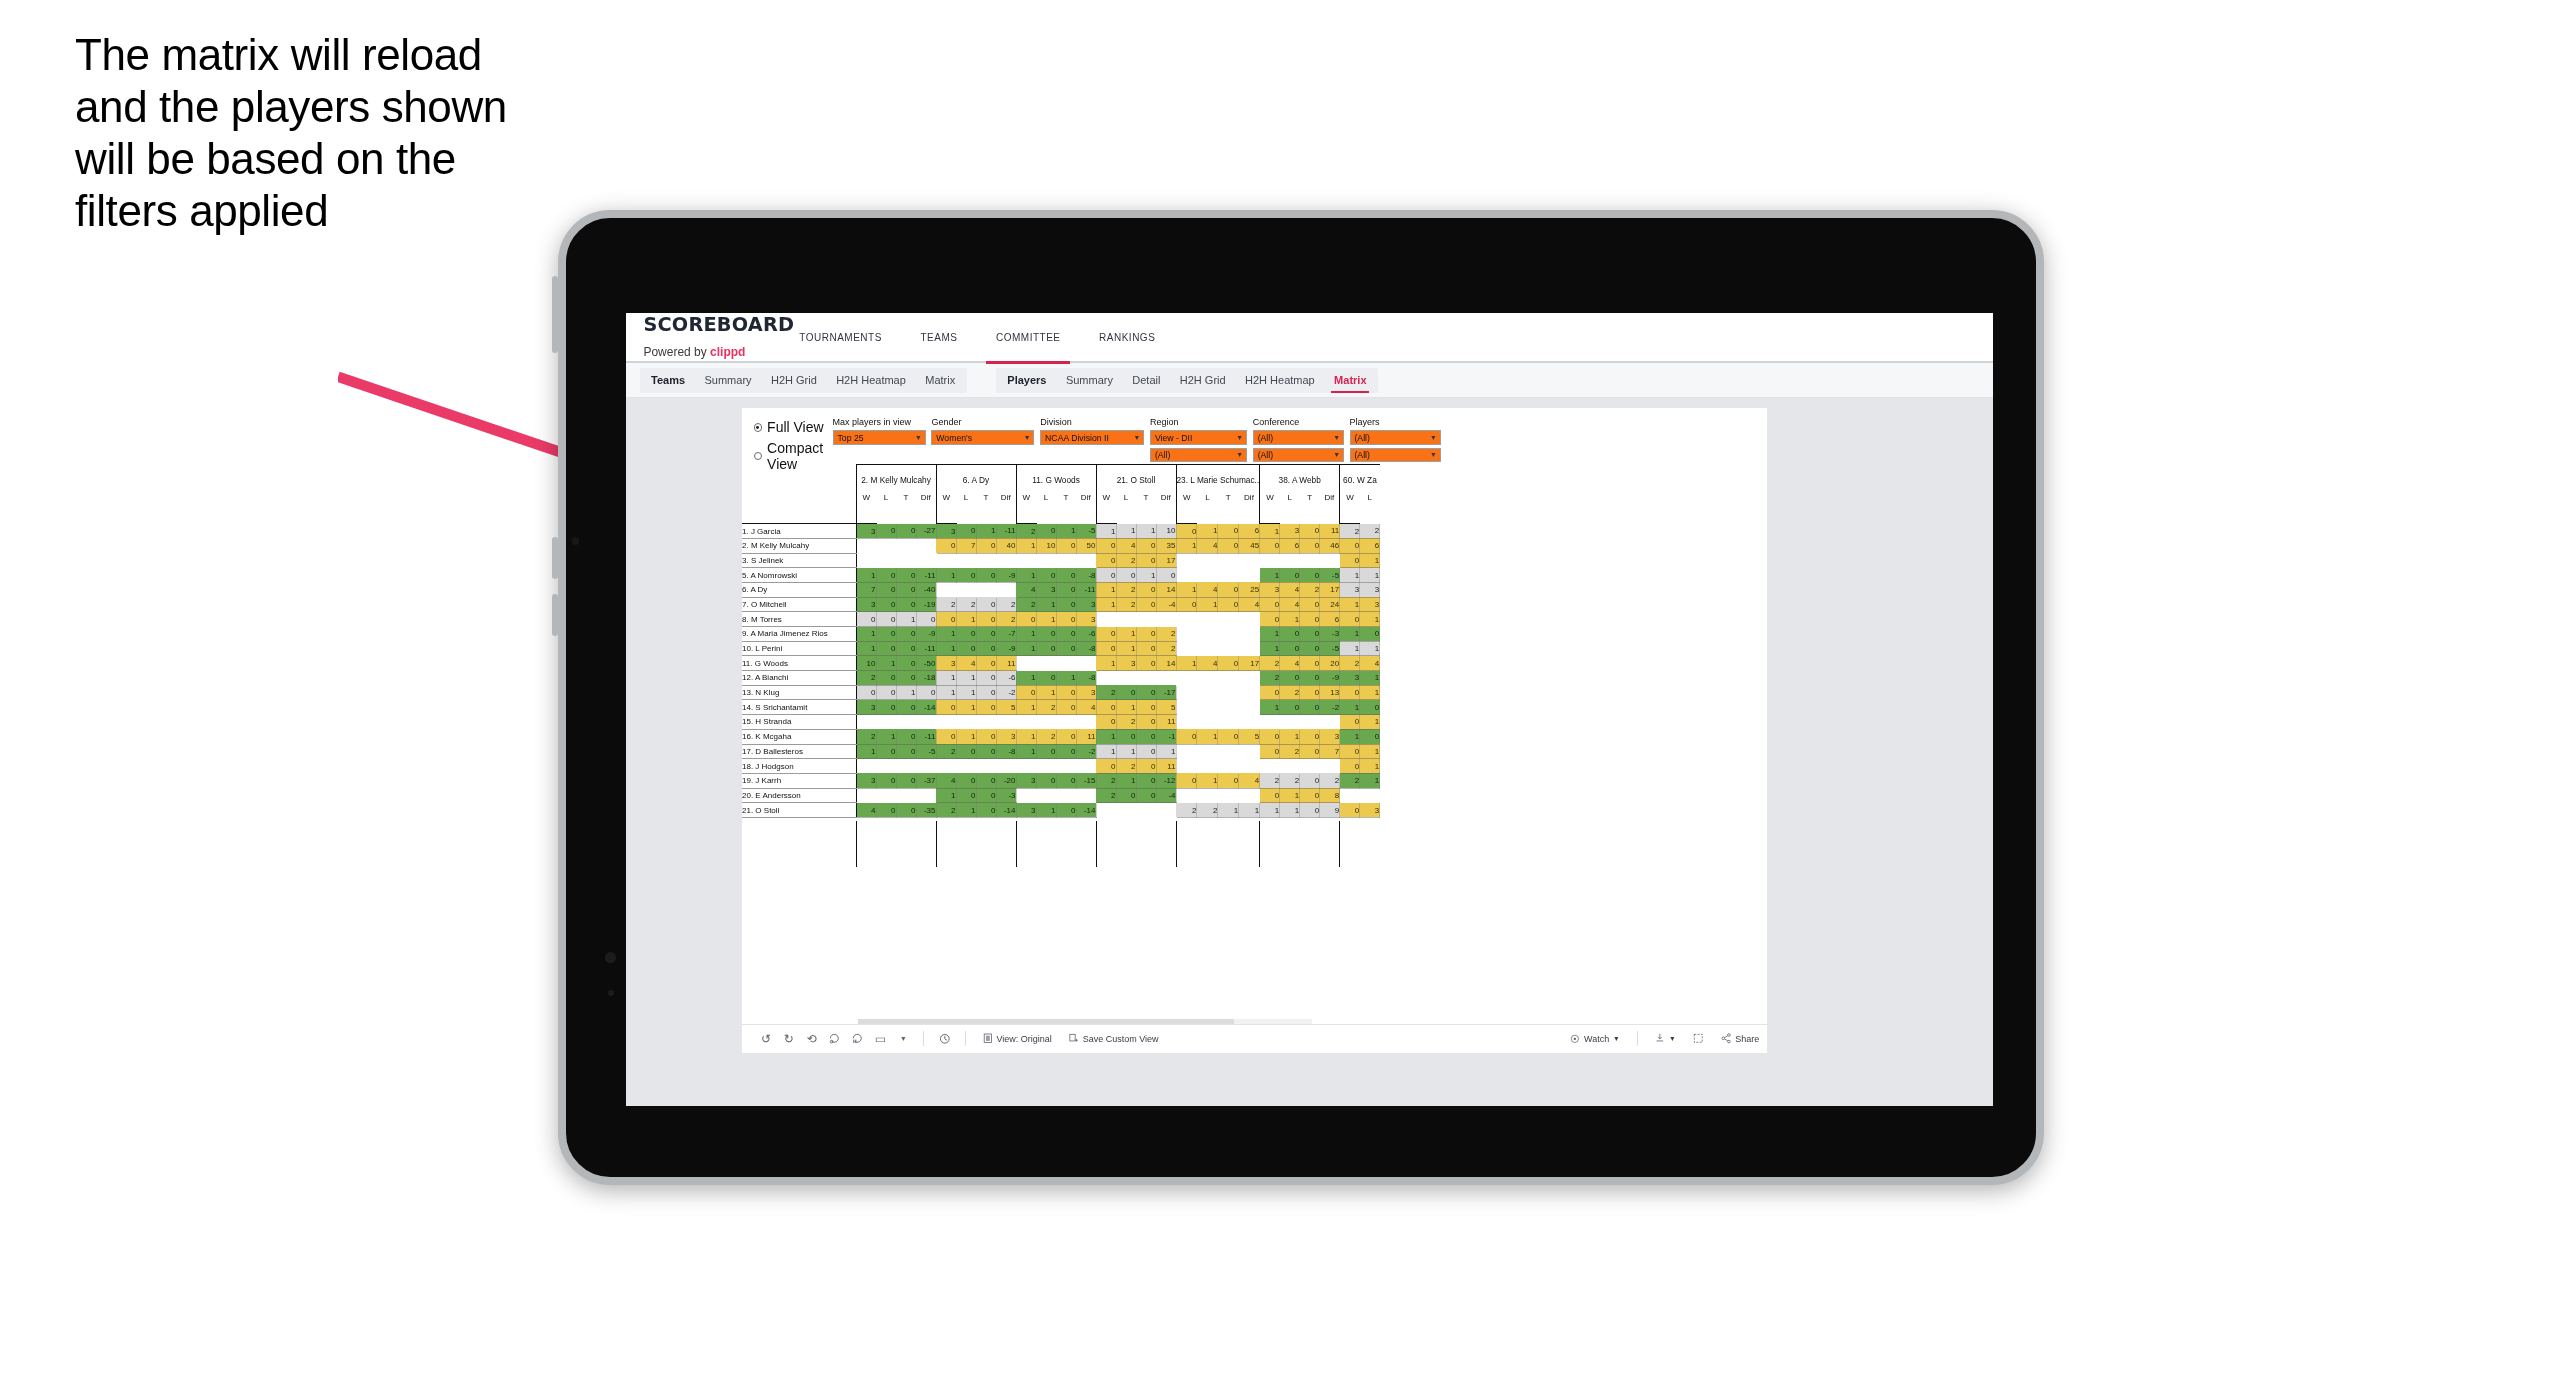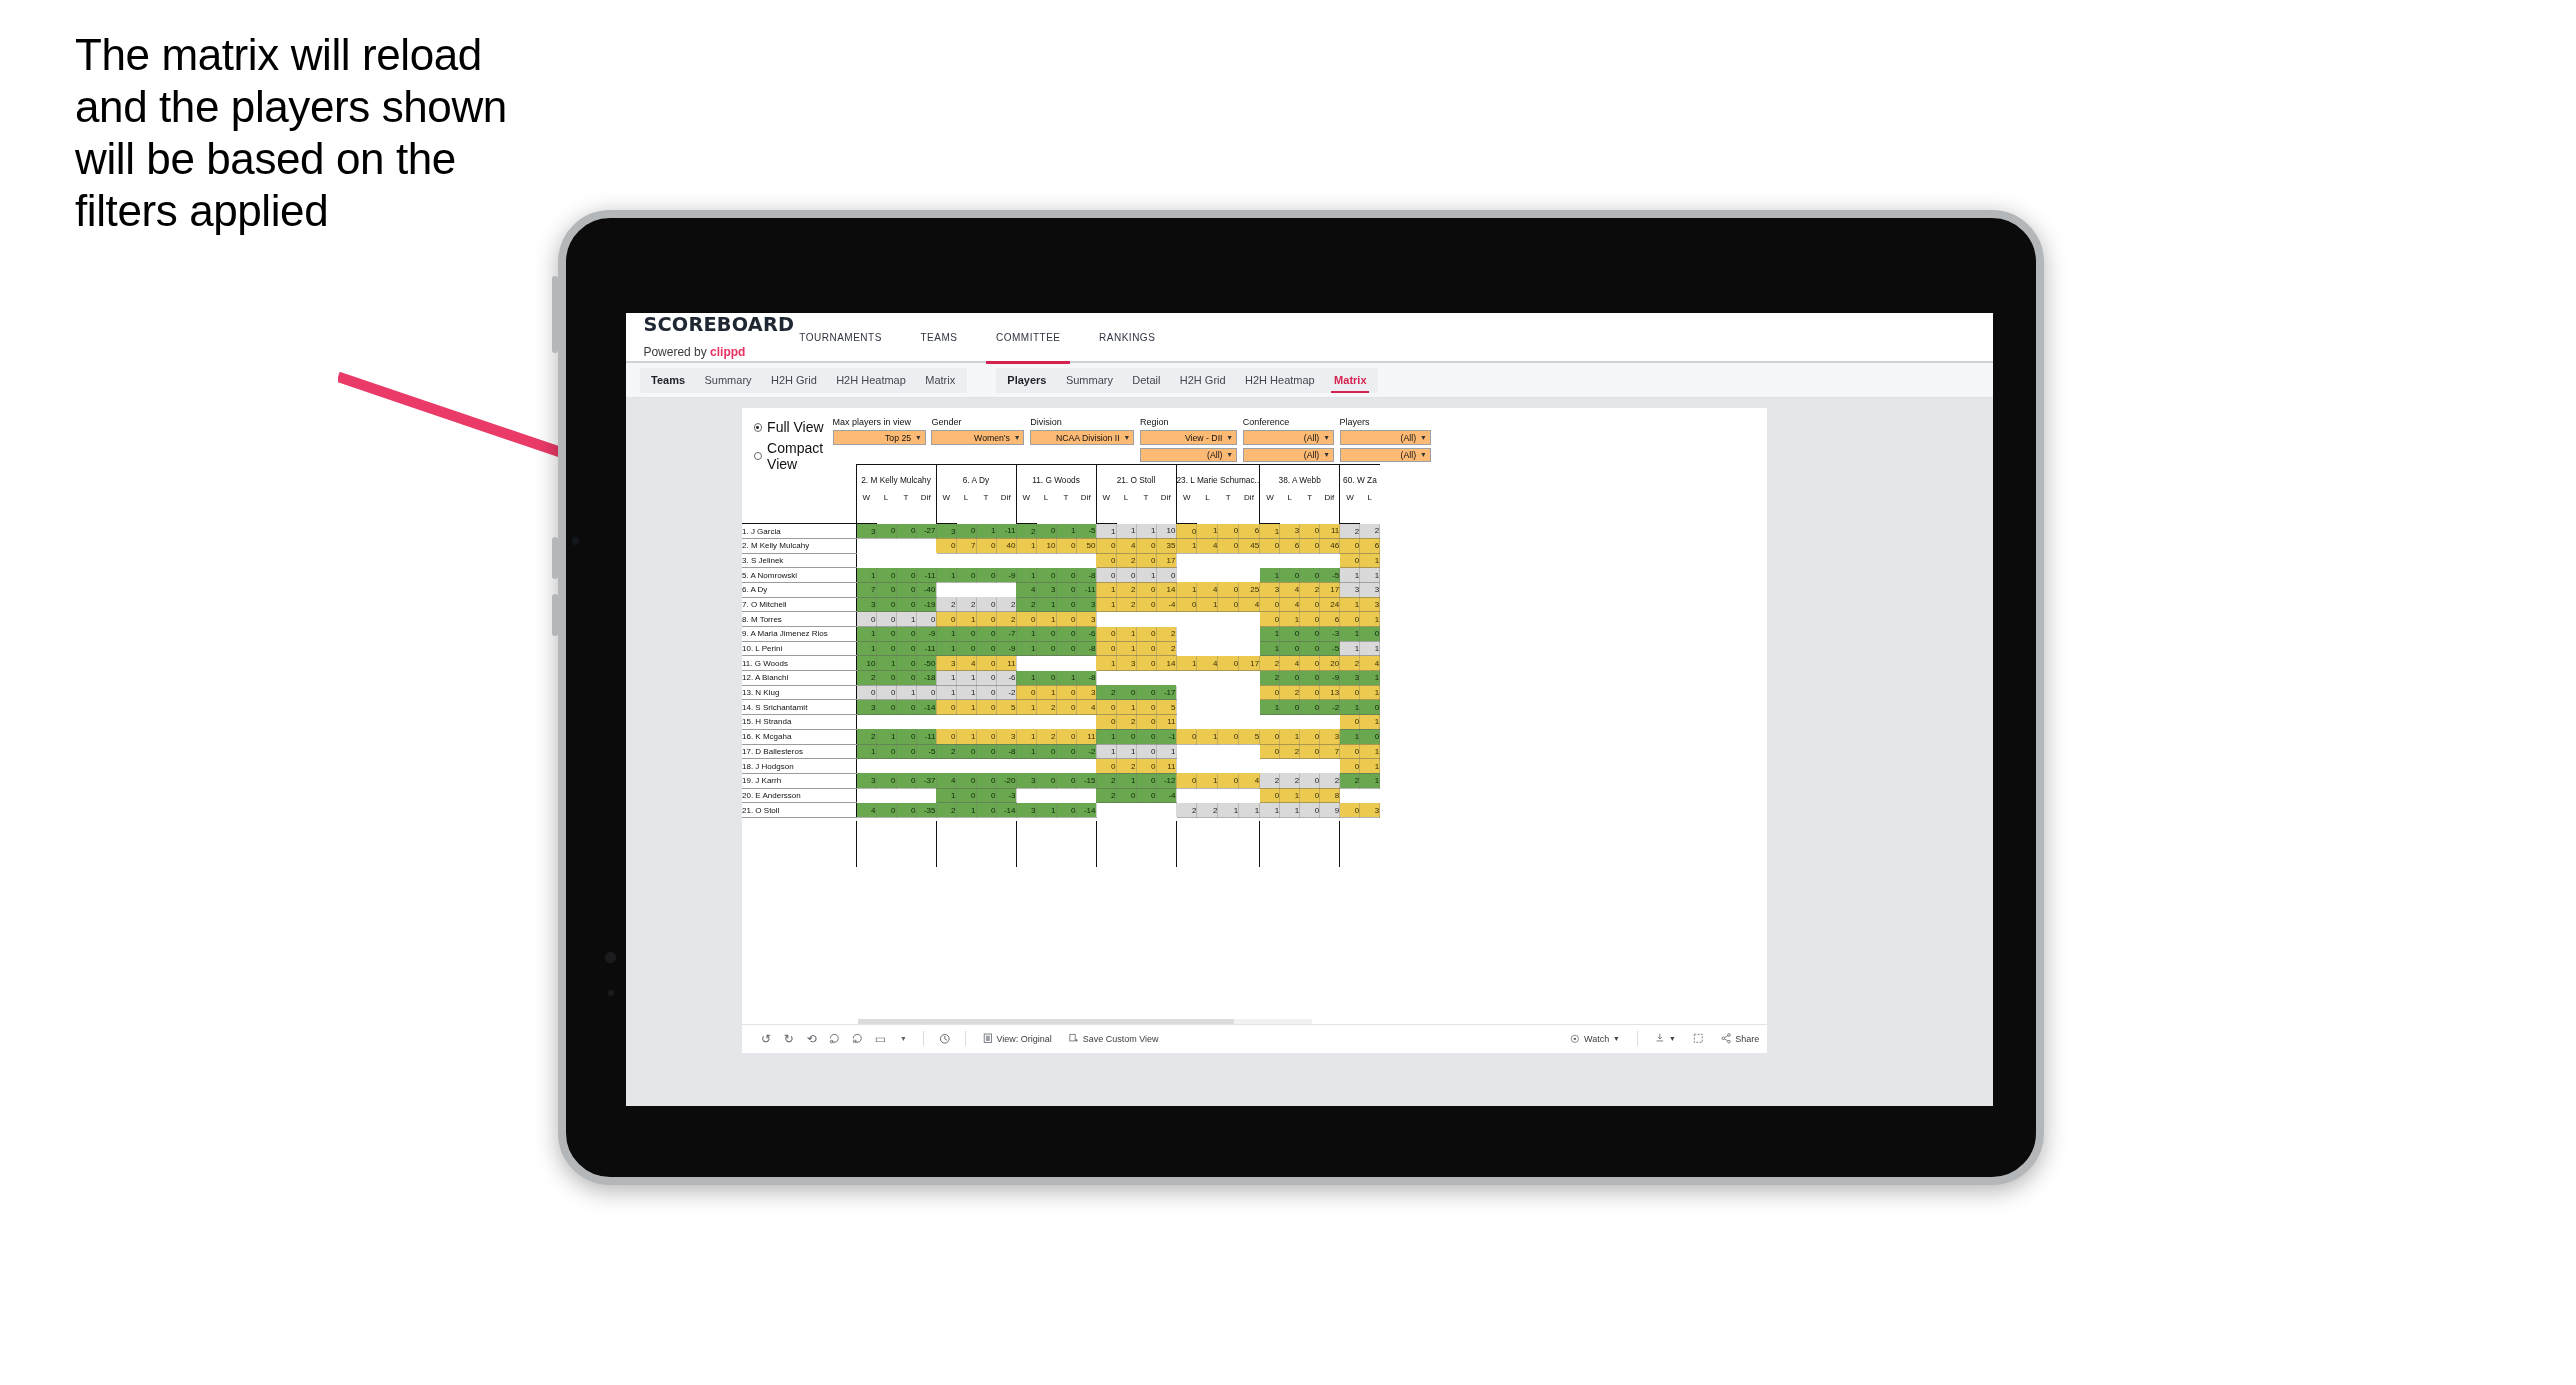--- a/index.html
+++ b/index.html
@@ -105,26 +105,26 @@
   
   .filters { display: flex; padding: 9.7px 9.7px 5.8px 11.6px; gap: 0px; }
   .radios { width: 79px; padding-top: 1.9px; }
   .radio-row { display: flex; align-items: center; gap: 4.8px; margin-bottom: 4.8px; font-size: 14px; color: #111; }
   .radio { width: 8.7px; height: 8.7px; border-radius: 50%; border: 1.2px solid #6b6b6b; background:#fff; position: relative; flex: none;}
   .radio.on::after { content:""; position:absolute; left:1.9px; top:1.9px; width:2.9px;height:2.9px;border-radius:50%;background:#222;}
 
   .fgroup { margin-right: 5.8px; }
   .fgroup .flabel { font-size: 9px; color: #111; margin-bottom: 2.9px; }
   .sel {
-    height: 14.5px; border: 1px solid #9aa0a6; background: #fdba74;
-    display: flex; align-items: center; justify-content: flex-end;
+    height: 14.5px; border: 1px solid #9aa0a6; background: #f97316;
+    display: flex; align-items: center; justify-content: space-between;
     padding: 0 2.9px 0 3.9px; font-size: 8.7px; color: #111; margin-bottom: 2.9px;
   }
   .sel .caret { font-size: 6.8px; color: #333; margin-left: 3.9px; }
-  .w-top { width: 93px; } .w-gen { width: 93px; } .w-div { width: 104px; }
+  .w-top { width: 93px; } .w-gen { width: 103px; } .w-div { width: 104px; }
   .w-reg { width: 97px; } .w-con { width: 91px; } .w-pl { width: 91px; }
 
   
   .matrix-wrap { position: absolute; left: 0; top: 56px; right: 0; bottom: 0; }
   .mtx { border-collapse: collapse; table-layout: fixed; font-size: 8px; color: #1b1b1b; }
   .mtx td, .mtx th { padding: 0; }
 
   .hdr-blank { width: 114px; }
   .grp-head {
     height: 21px; text-align: center; font-size: 8.3px; color: #111;

